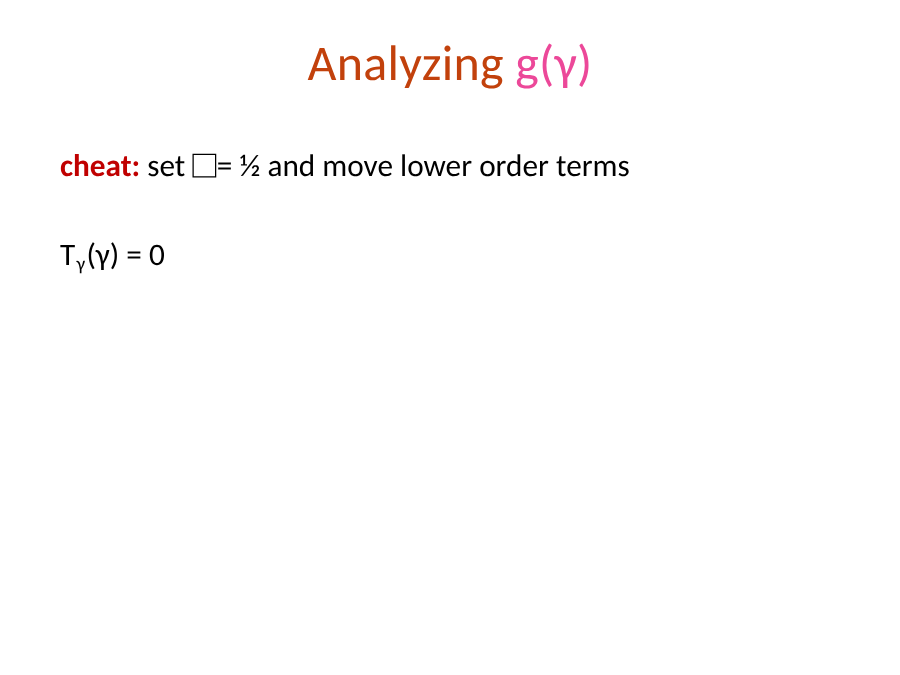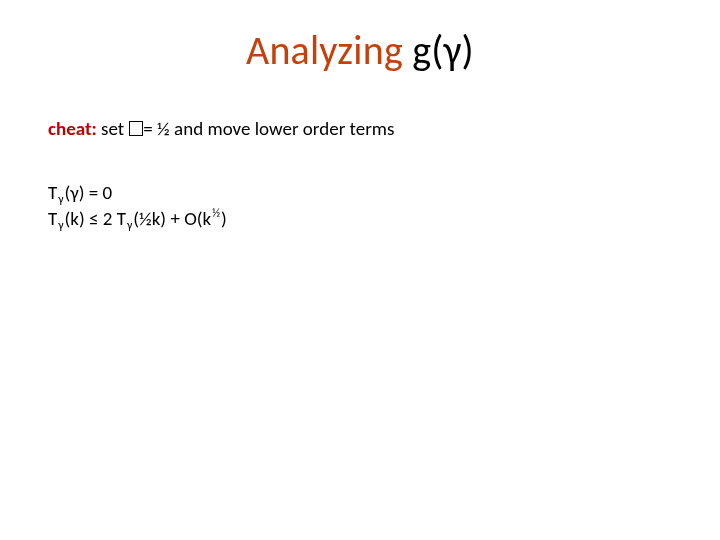--- a/index.html
+++ b/index.html
@@ -20,23 +20,23 @@
   }
   .title {
     text-align: center;
     font-size: 40px;
     font-weight: 400;
     margin-top: 6px;
     margin-bottom: 42px;
     letter-spacing: 0.2px;
   }
   .title .t-main { color: #c2410c; }
-  .title .t-accent { color: #000000; }
+  .title .t-accent { color: #ec4899; }
   .body {
-    font-size: 19px;
+    font-size: 25px;
     line-height: 1.25;
   }
   .para1 {
     margin-bottom: 40px;
   }
   .para1 .cheat { color: #c00000; font-weight: 700; }
   .para1 .line1-rest { color: #000; }
   .para1 .missing-glyph {
     display: inline-block;
     width: 0.78em;
@@ -75,20 +75,17 @@
   <div class="body">
 
     <div class="para1">
       <span class="cheat">cheat:</span><span class="line1-rest"> set </span><span class="missing-glyph"></span><span class="line1-rest">= ½ and move lower order terms</span>
     </div>
 
     <div class="eqns">
       <span class="row">
         <span>T</span><span class="sub">γ</span><span>(γ) = 0</span>
       </span>
-      <span class="row">
-        <span>T</span><span class="sub">γ</span><span>(k)  ≤ 2 T</span><span class="sub">γ</span><span>(½k) + O(k</span><span class="sup">½</span><span>)</span>
-      </span>
     </div>
 
   </div>
 
 </div>
 
 </body></html>

